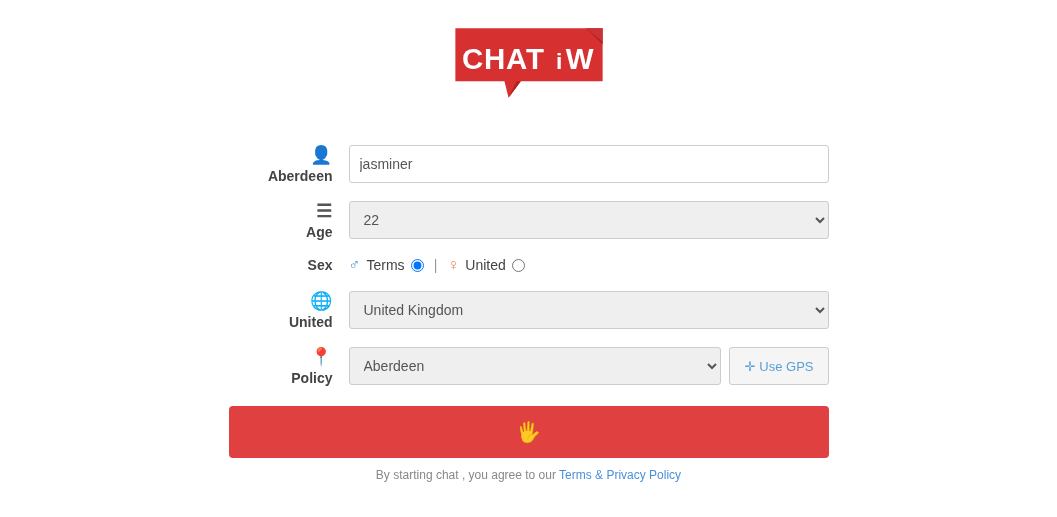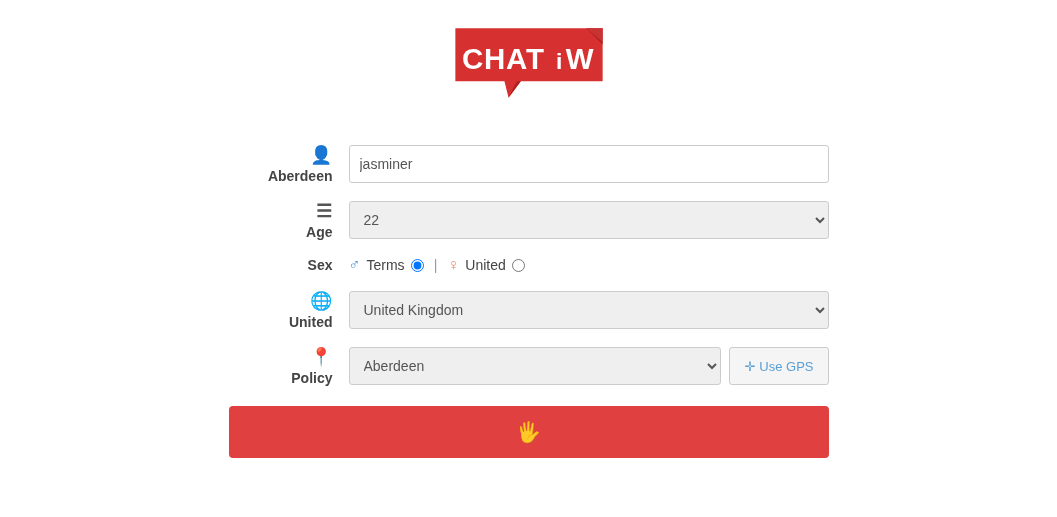--- a/index.html
+++ b/index.html
@@ -234,15 +234,19 @@
         <span>✛</span>
         <span>Use GPS</span>
       </button>
     </div>
   </div>
 
   <div style="margin-top: 20px;">
     <button class="start-chat-btn">
       <span class="chat-icon">🖐</span>
     </button>
+    <div class="terms-text">
+      <span>By starting chat , you agree to our</span>
+      <a href="#">Terms &amp; Privacy Policy</a>
+    </div>
   </div>
 
 </div>
 
 </body></html>

